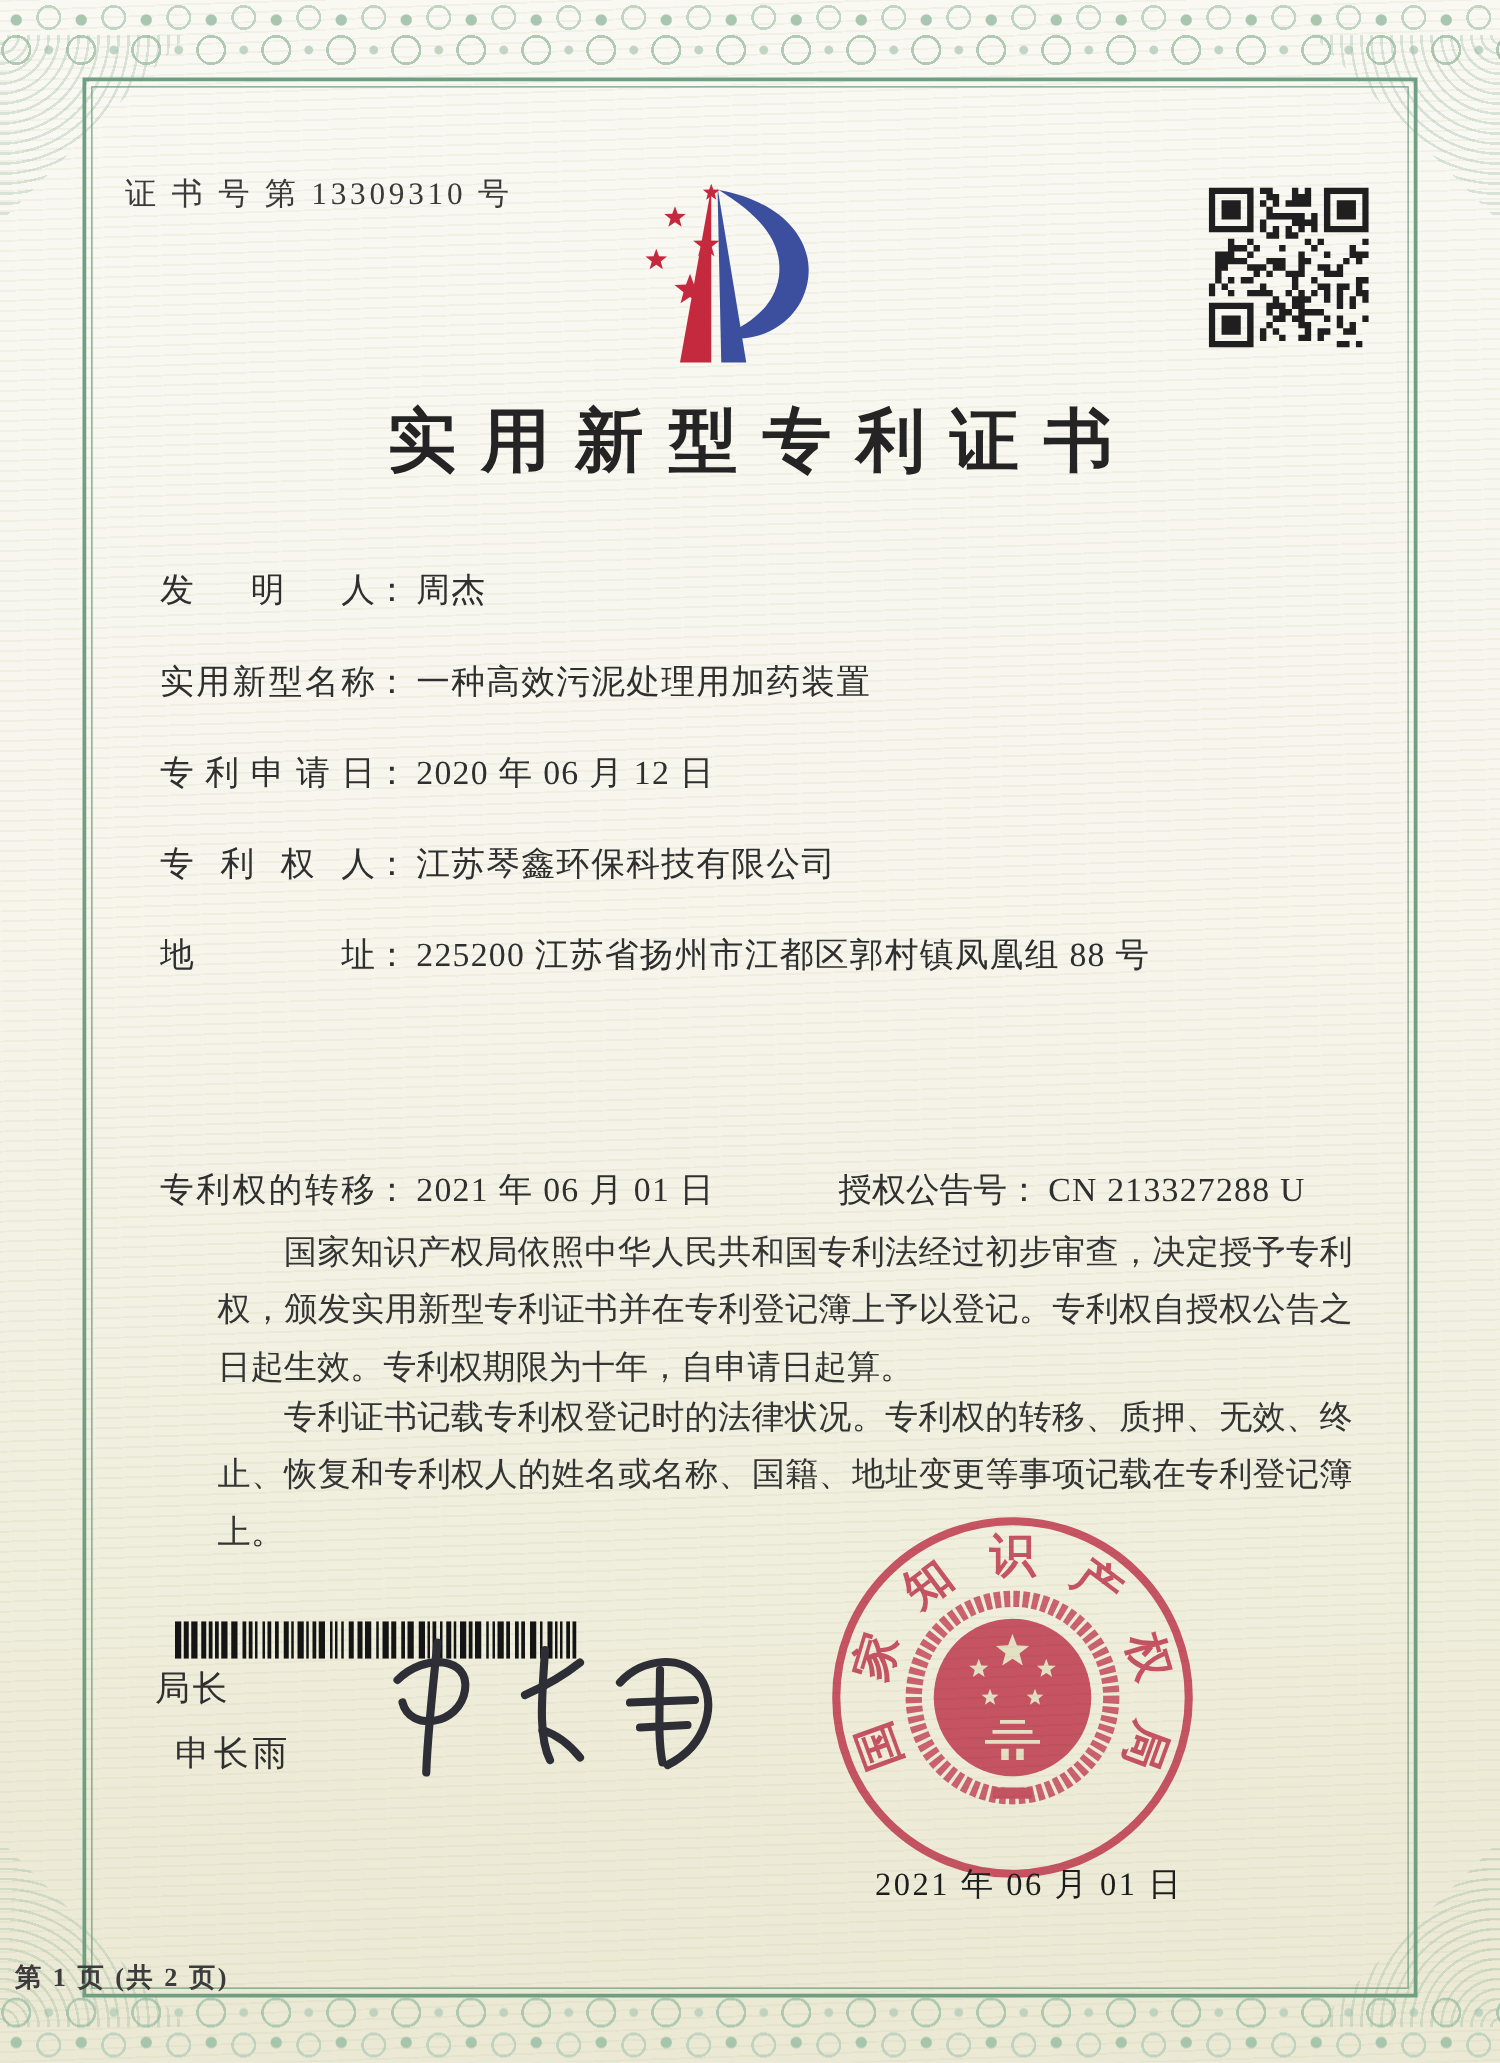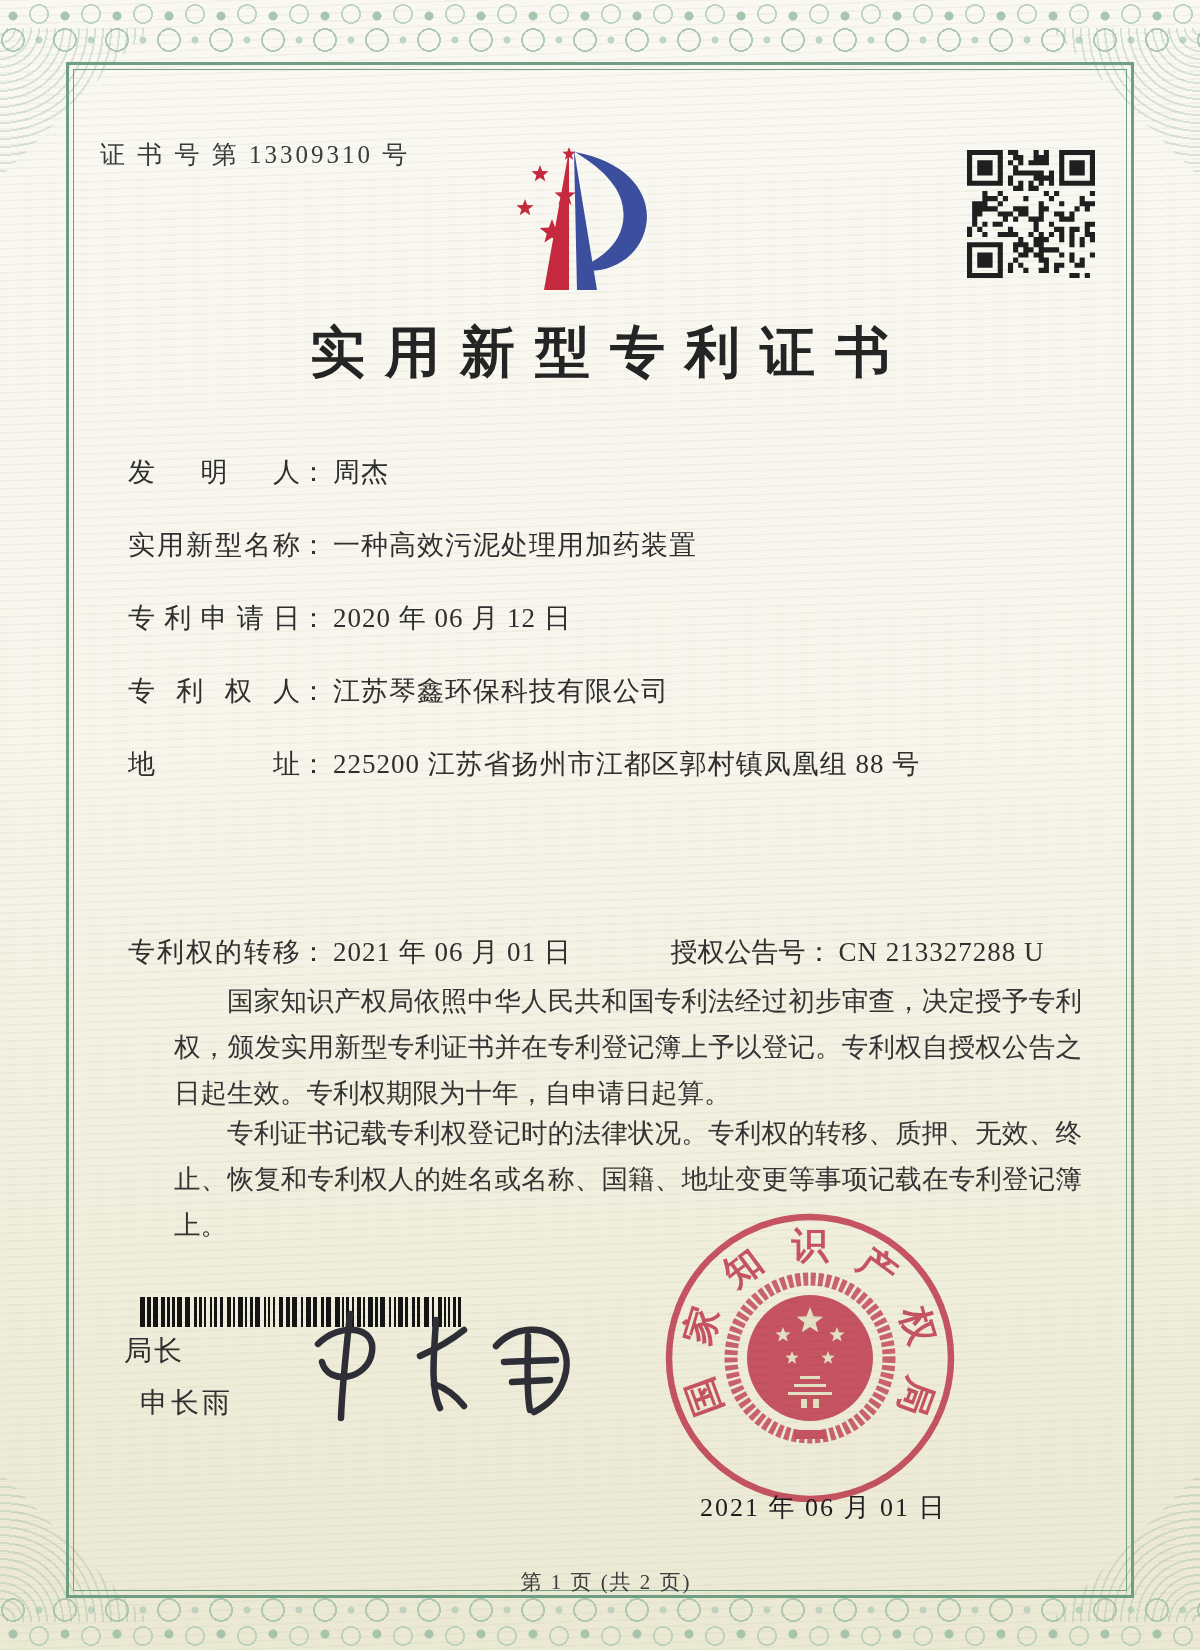--- a/index.html
+++ b/index.html
@@ -46,21 +46,21 @@
     text-align:justify;color:#343434;margin-left:48px;}
   .paras p{margin:0;text-indent:2em;}
   .paras p + p{margin-top:-6px;}
   .barcode{position:absolute;left:140px;top:1297px;width:323px;height:30px;}
   .signoff-title{position:absolute;left:124px;top:1332px;font-size:28px;letter-spacing:2px;}
   .signoff-name{position:absolute;left:140px;top:1384px;font-size:28px;letter-spacing:3px;}
   .signature{position:absolute;left:288px;top:1296px;width:304px;height:132px;}
   .seal{position:absolute;left:660px;top:1208px;width:300px;height:300px;mix-blend-mode:multiply;opacity:.94;}
   .seal text{font-family:"Liberation Serif","DejaVu Serif",serif;font-weight:700;font-size:37px;fill:currentColor;}
   .seal-date{position:absolute;left:700px;top:1490px;font-size:26px;letter-spacing:2px;color:#1d1d1d;}
-  .footer{position:absolute;left:12px;right:0;top:1568px;text-align:center;font-size:21px;color:#3c3c3c;letter-spacing:2px;}
+  .footer{position:absolute;left:12px;right:0;top:1568px;text-align:left;font-size:21px;color:#3c3c3c;letter-spacing:2px;font-weight:bold;}
 </style>
 </head>
 <body>
 
 <div class="page">
 
   <div class="lace top"></div>
   <div class="lace bottom"></div>
   <div class="corner tl"></div>
   <div class="corner tr"></div>

